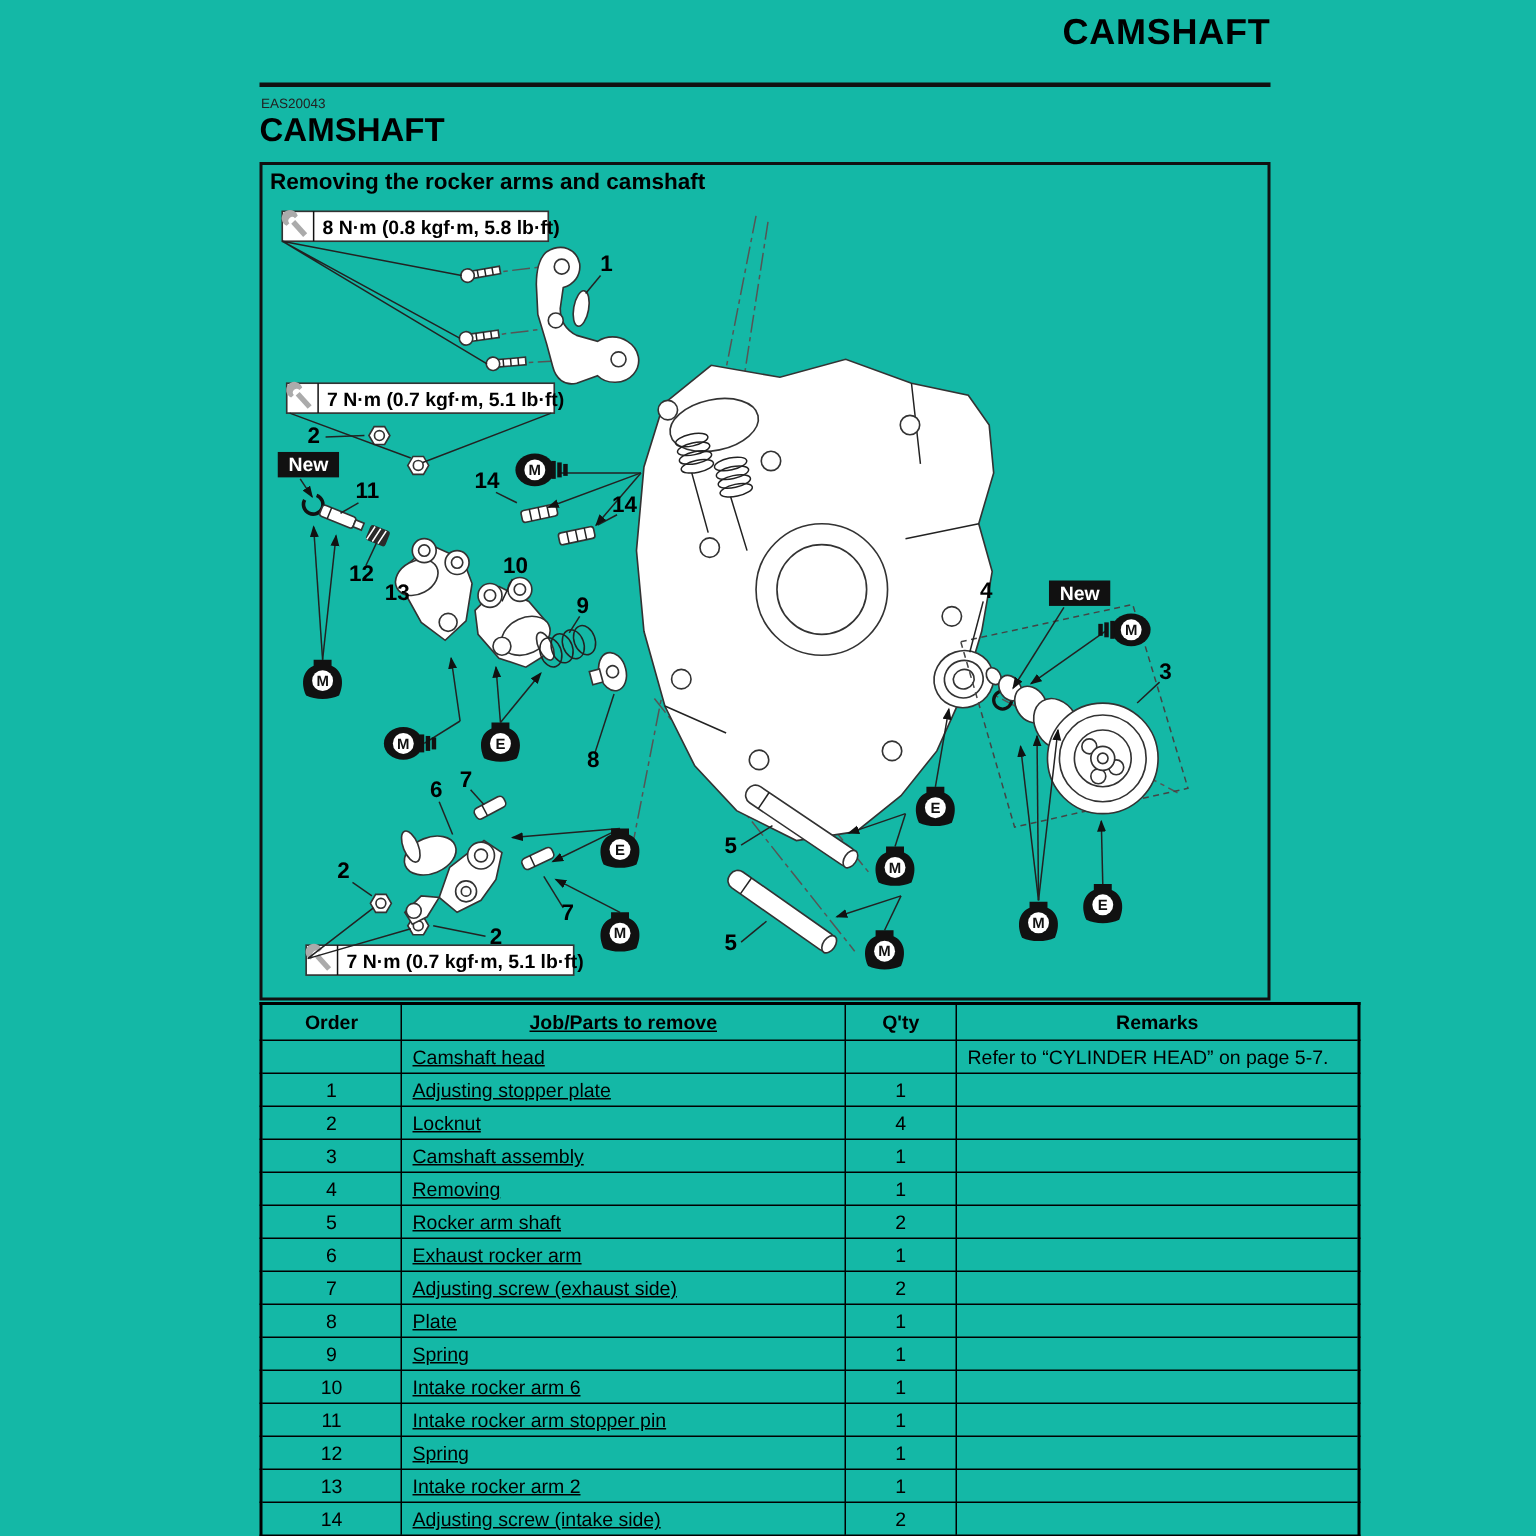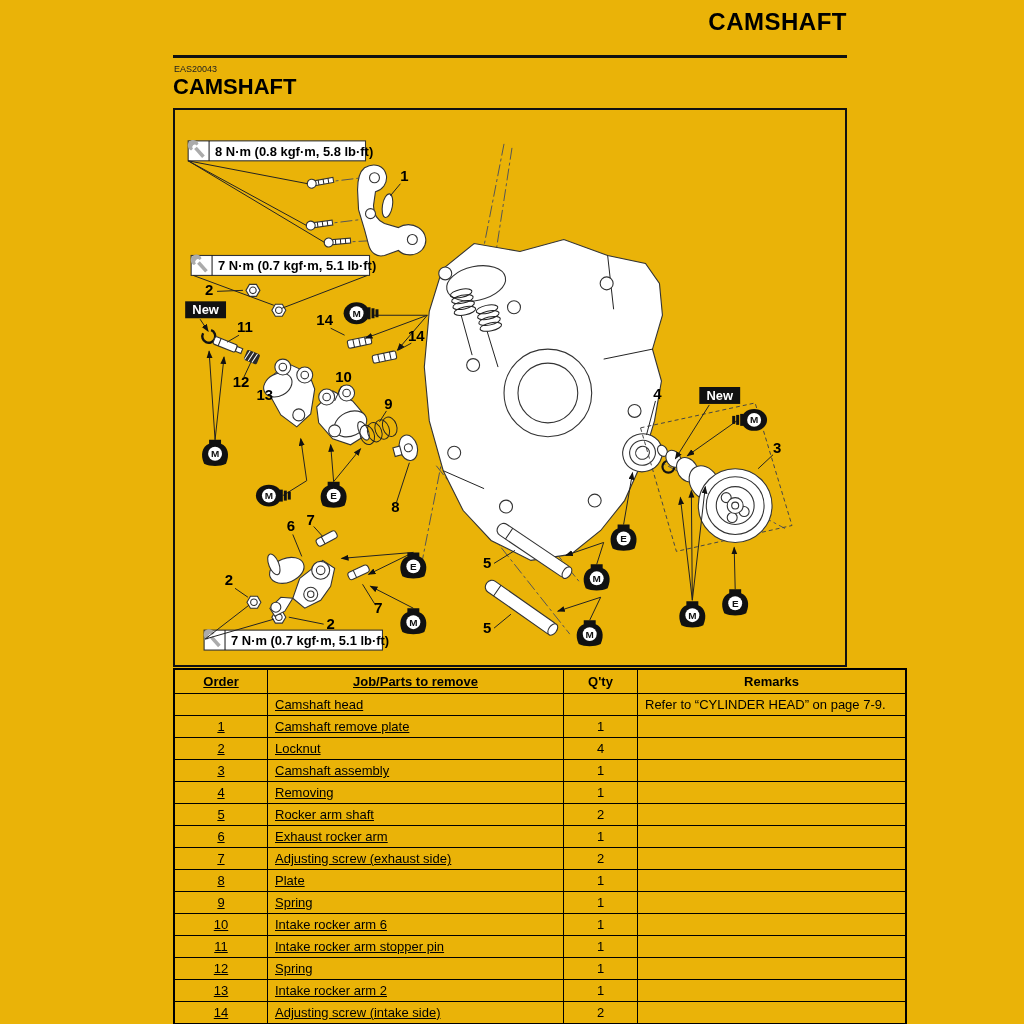--- a/index.html
+++ b/index.html
@@ -1,32 +1,32 @@
 <!DOCTYPE html>
 <html><head>
 <meta charset="utf-8">
 <style>
   html,body{margin:0;padding:0;background:#fff;}
-  .page{position:relative;width:1024px;height:1024px;background:#eab308;
+  .page{position:relative;width:1024px;height:1024px;background:#14b8a6;
         font-family:"Liberation Sans",sans-serif;color:#000;overflow:hidden;}
   .hdr-title{position:absolute;top:8px;left:600px;width:247px;text-align:right;
              font-size:24px;font-weight:bold;letter-spacing:.5px;}
   .hdr-rule{position:absolute;top:55px;left:173px;width:674px;height:2.5px;background:#111;}
   .sec-code{position:absolute;top:64px;left:174px;font-size:9px;color:#222;text-align:center;}
   .sec-title{position:absolute;top:74px;left:173px;font-size:22px;font-weight:bold;}
   .figure-box{position:absolute;top:108px;left:173px;width:670px;height:555px;border:2px solid #111;}
   .figure-title{position:absolute;top:3px;left:5px;font-size:15px;font-weight:bold;}
   .figure-box svg{position:absolute;top:0;left:0;}
   .parts-table{position:absolute;top:668px;left:173px;border-collapse:collapse;table-layout:fixed;
                font-size:13px;}
   .parts-table th,.parts-table td{border:1px solid #000;padding:1px 7px;height:19px;
                overflow:hidden;white-space:nowrap;}
   .parts-table{border:2px solid #000;}
   .parts-table th{font-weight:bold;text-align:center;height:21px;}
-  .col-order{width:78px;text-align:center;text-decoration:underline;}
+  .col-order{width:78px;text-align:center;}
   .col-part{width:281px;text-align:left;text-decoration:underline;}
   .col-qty{width:59px;text-align:center;}
   .col-remarks{width:253px;text-align:left;margin-left:23px;}
   
   .ln{stroke:#222;stroke-width:1;fill:none;}
   .thin{stroke:#333;stroke-width:1.1;fill:#fff;}
   .callout{font-size:15px;font-weight:bold;fill:#000;text-anchor:middle;}
   .torq-text{font-size:13px;font-weight:bold;fill:#000;}
   .badge-text{font-size:13px;font-weight:bold;fill:#fff;text-anchor:middle;}
   .oil-letter{font-size:10px;font-weight:bold;fill:#111;text-anchor:middle;}
@@ -36,20 +36,21 @@
 <body>
 
 <div class="page">
 
   <div class="hdr-title">CAMSHAFT</div>
   <div class="hdr-rule"></div>
   <div class="sec-code">EAS20043</div>
   <div class="sec-title">CAMSHAFT</div>
 
   <div class="figure-box">
+    <div class="figure-title">Removing the rocker arms and camshaft</div>
 
     <svg width="670" height="555" viewBox="0 0 672 557">
       <defs>
         <marker id="arr" markerWidth="9" markerHeight="8" refX="7" refY="3" orient="auto">
           <path d="M0,0 L8,3 L0,6 Z" fill="#111"></path>
         </marker>
       </defs>
 
       <g>
         <path class="dashdot" d="M330,34 L248,452"></path>
@@ -440,25 +441,25 @@
         <th class="col-part">Job/Parts to remove</th>
         <th class="col-qty">Q'ty</th>
         <th class="col-remarks">Remarks</th>
       </tr>
     </thead>
     <tbody>
       <tr>
         <td class="col-order"></td>
         <td class="col-part">Camshaft head</td>
         <td class="col-qty"></td>
-        <td class="col-remarks">Refer to “CYLINDER HEAD” on page 7-9.</td>
+        <td class="col-remarks">Refer to “CYLINDER HEAD” on page 5-7.</td>
       </tr>
       <tr>
         <td class="col-order">1</td>
-        <td class="col-part">Camshaft remove plate</td>
+        <td class="col-part">Adjusting stopper plate</td>
         <td class="col-qty">1</td>
         <td class="col-remarks"></td>
       </tr>
       <tr>
         <td class="col-order">2</td>
         <td class="col-part">Locknut</td>
         <td class="col-qty">4</td>
         <td class="col-remarks"></td>
       </tr>
       <tr>

